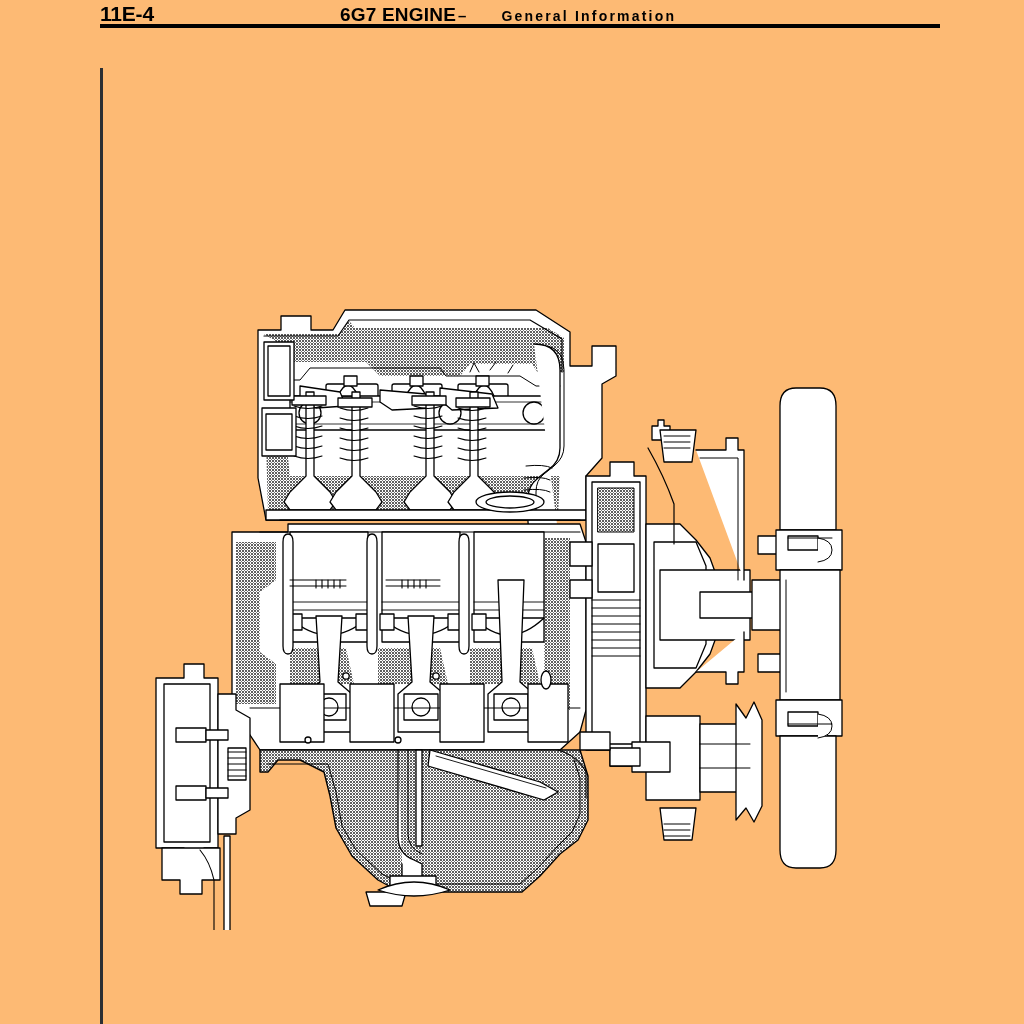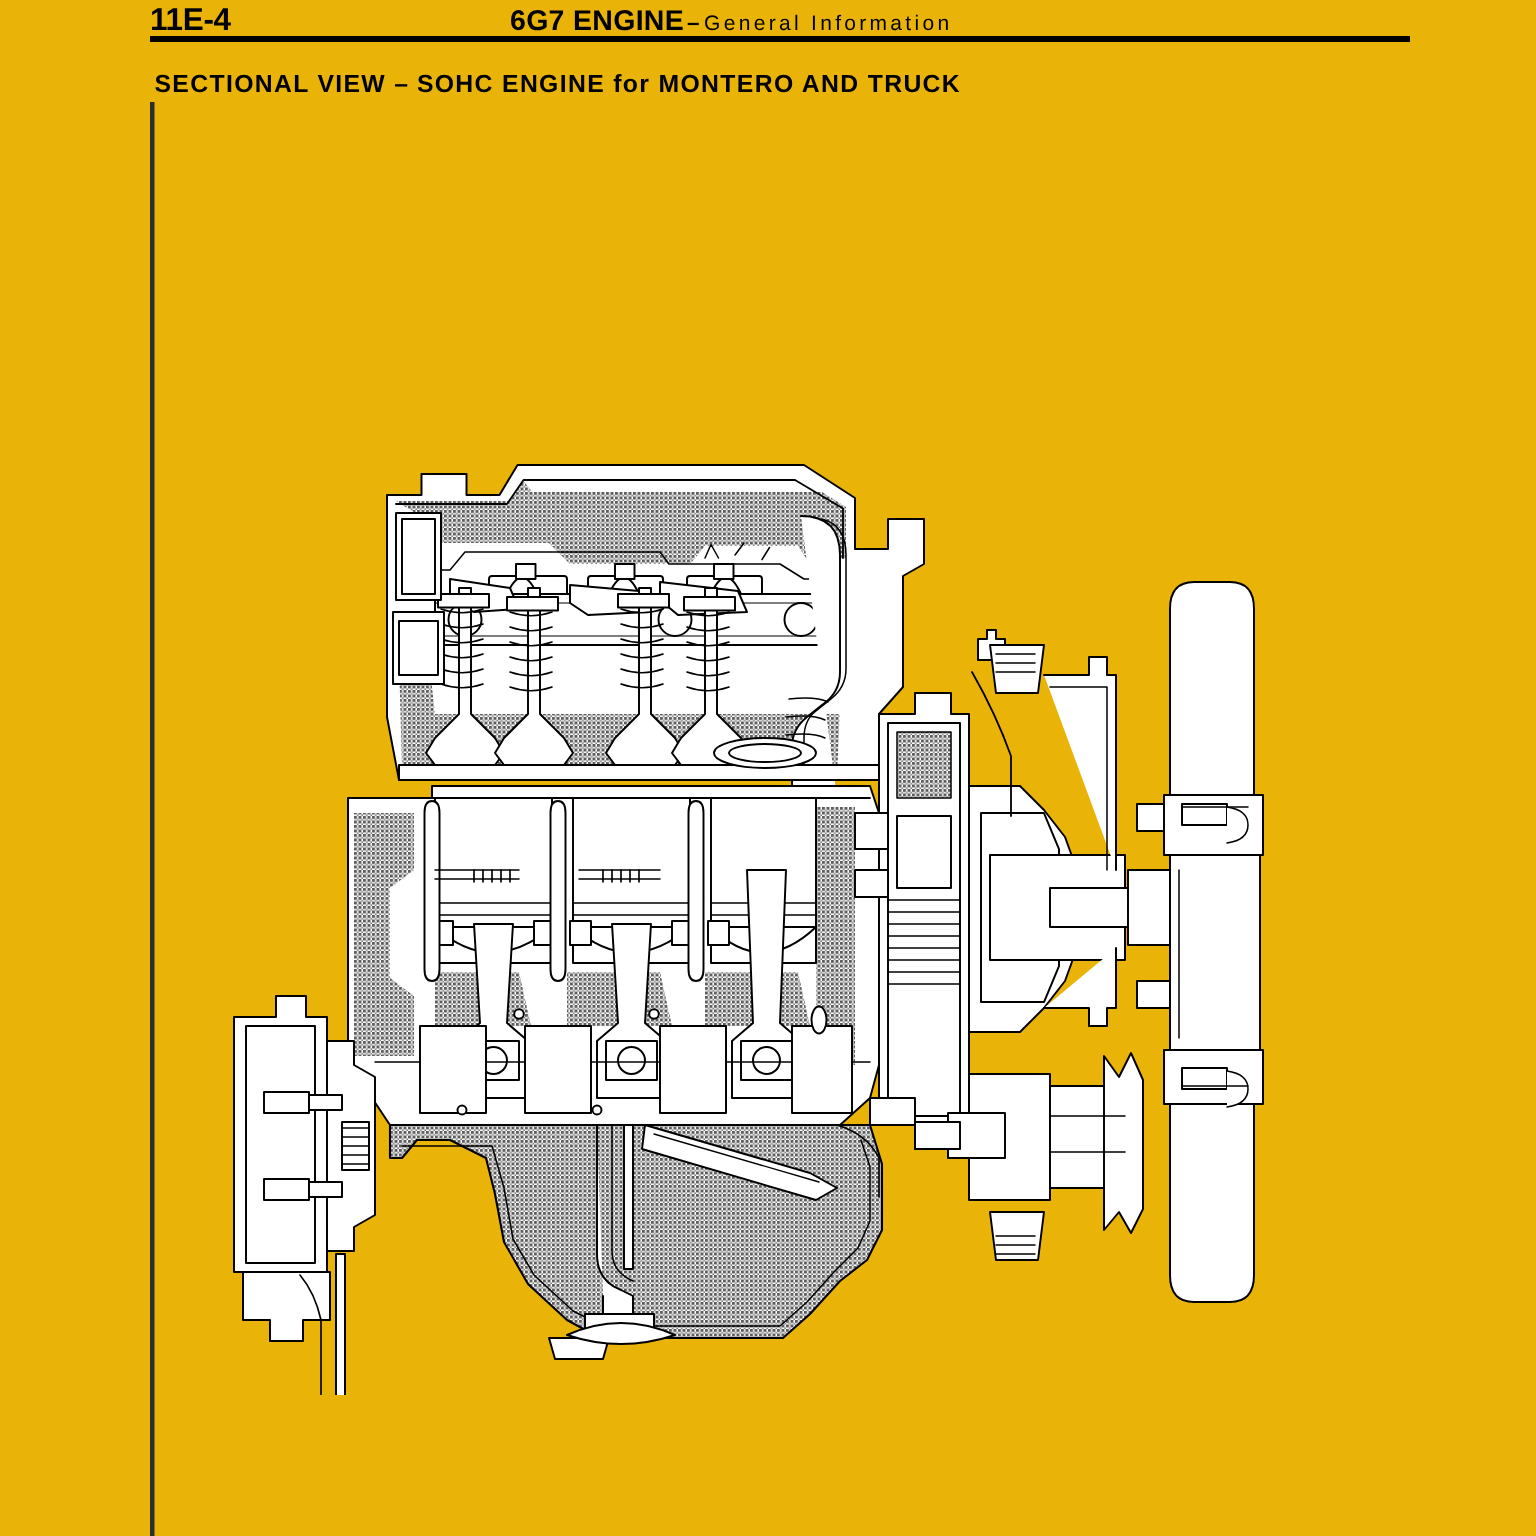--- a/index.html
+++ b/index.html
@@ -15,21 +15,21 @@
     font-family: "Liberation Sans", sans-serif;
     color: #000000;
   }
 
   
   #page {
     position: absolute;
     left: 0; top: 0;
     width: 1024px;
     height: 1024px;
-    background: #eab308;
+    background: #fdba74;
   }
 
   
   #header {
     position: absolute;
     left: 100px;
     top: 2px;
     width: 840px;
     height: 24px;
   }
@@ -57,22 +57,23 @@
     font-weight: bold;
     letter-spacing: 0.2px;
   }
   #header-dash {
     font-size: 15px;
     font-weight: bold;
     padding: 0 3px 0 2px;
   }
   #header-title-light {
     font-size: 14px;
-    font-weight: normal;
+    font-weight: bold;
     letter-spacing: 2.2px;
+    margin-left: 32px;
   }
   #header-rule {
     position: absolute;
     left: 100px;
     top: 24px;
     width: 840px;
     height: 4px;
     background: #000000;
   }
 
@@ -116,27 +117,20 @@
 <div id="page">
 
   <div id="header">
     <div id="folio">11E-4</div>
     <div id="header-center">
       <span id="header-title-bold">6G7 ENGINE</span><span id="header-dash">–</span><span id="header-title-light">General Information</span>
     </div>
   </div>
   <div id="header-rule"></div>
 
-  <div id="section-title">
-    <span>SECTIONAL VIEW</span>
-    <span class="dash">–</span>
-    <span>SOHC ENGINE</span>
-    <span class="lower">for</span>
-    <span>MONTERO AND TRUCK</span>
-  </div>
 
   <div id="margin-rule"></div>
 
   <div id="figure">
 
     <svg viewBox="0 0 750 650" xmlns="http://www.w3.org/2000/svg">
       <defs>
 
         <pattern id="stip" width="3" height="3" patternUnits="userSpaceOnUse">
           <rect width="3" height="3" fill="#ffffff"></rect>

